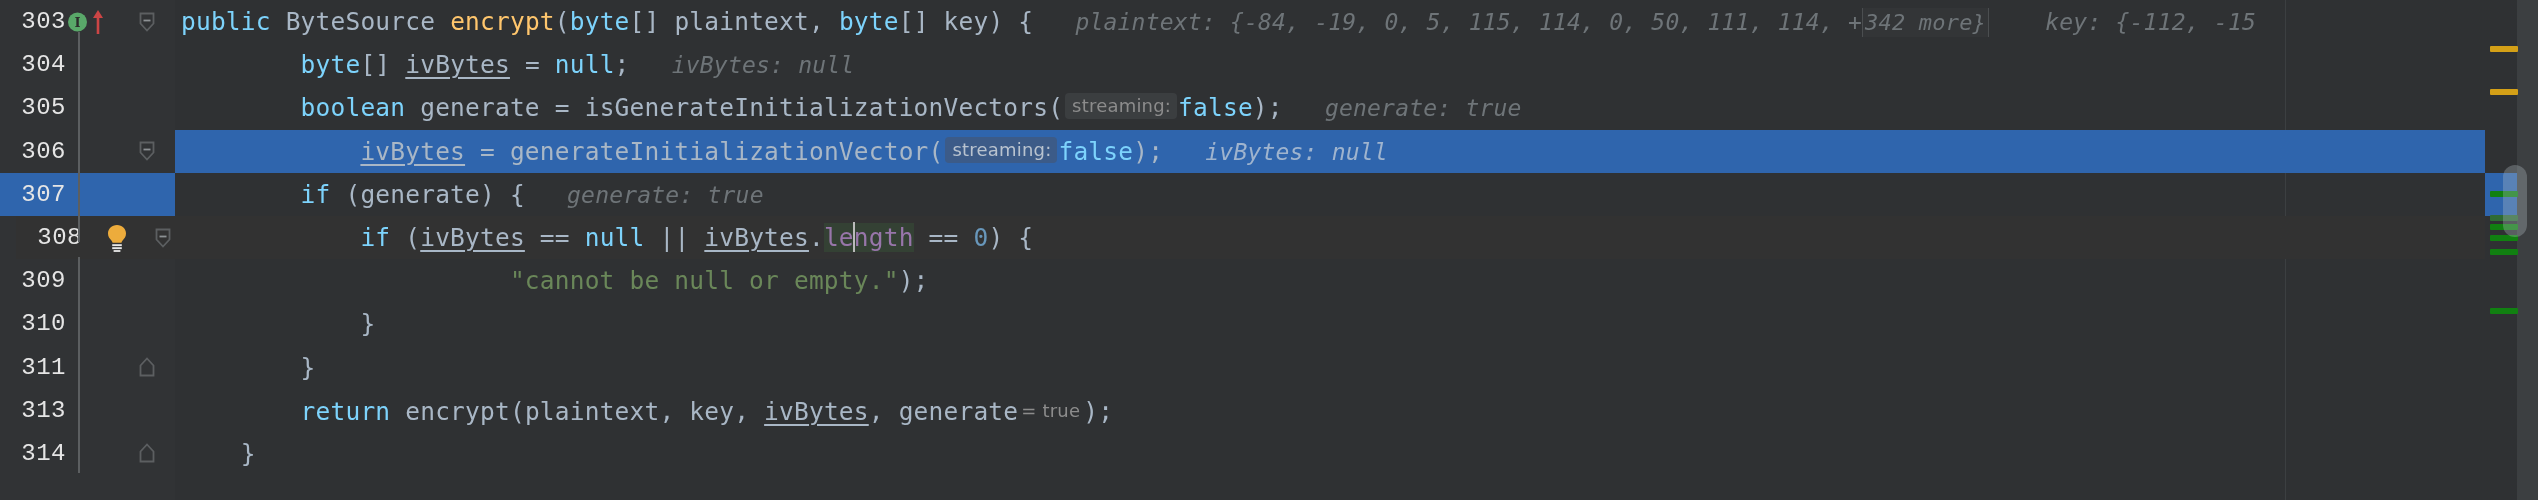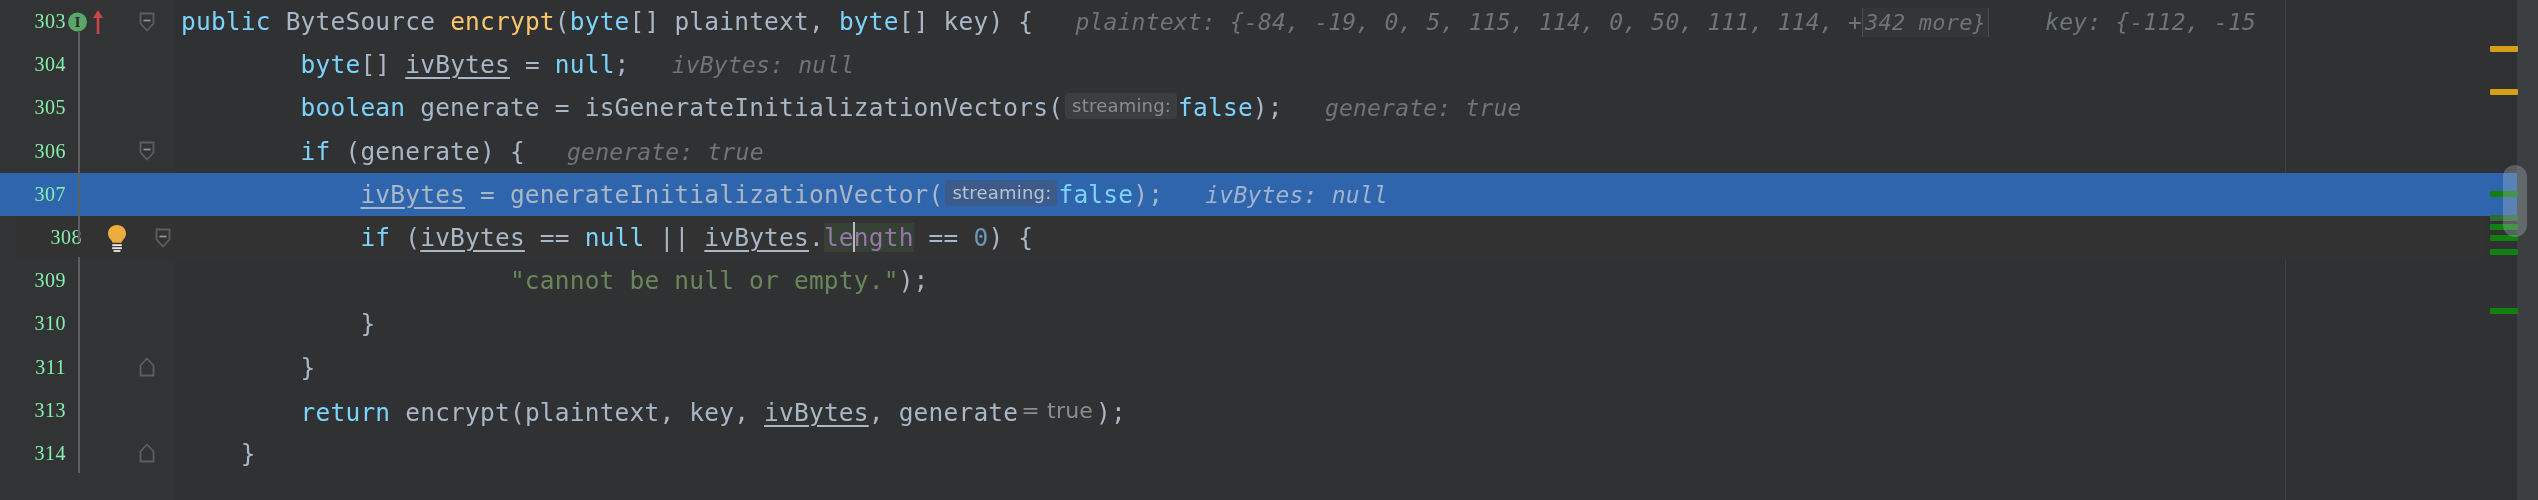--- a/index.html
+++ b/index.html
@@ -36,23 +36,23 @@
     position: relative;
     height: 43.2px;
     display: flex;
     align-items: center;
   }
   .line-no {
     position: absolute;
     left: 0;
     width: 66px;
     text-align: right;
-    color: #86efac;
-    font-family: Liberation Serif, serif;
-    font-size: 20px;
+    color: #e5e5e5;
+    font-family: Liberation Mono, monospace;
+    font-size: 24px;
     letter-spacing: 0.5px;
     line-height: 43.2px;
   }
   .gutter-icons {
     position: absolute;
     left: 68px;
     width: 107px;
     height: 43.2px;
   }
 
@@ -174,21 +174,21 @@
     border-left: 1px solid #4b4e50;
     border-right: 1px solid #4b4e50;
     padding: 2px 2px;
   }
 
   
   .hint-default {
     display: inline-block;
     color: #8c8c8c;
     font-family: "DejaVu Sans", sans-serif;
-    font-size: 22px;
+    font-size: 18px;
     vertical-align: 3px;
     padding: 0 3px;
   }
 
   
   .caret {
     display: inline-block;
     width: 2px;
     height: 30px;
     background: #bbbbbb;
@@ -333,22 +333,22 @@
       </div>
       <div class="fold-line" style="top: 32px; height: 210px;"></div>
       <div class="fold-line" style="top: 257.2px; height: 216px;"></div>
     </div>
 
   <div class="code-area" id="code-area">
     <div class="right-guide" style="left:2110px;"></div>
   <div class="code-line"><span class="kw">public</span><span class="plain"> </span><span class="cls">ByteSource</span><span class="plain"> </span><span class="mtd">encrypt</span><span class="punc">(</span><span class="kw">byte</span><span class="punc">[] </span><span class="plain">plaintext</span><span class="punc">, </span><span class="kw">byte</span><span class="punc">[] </span><span class="plain">key</span><span class="punc">) {</span><span class="hint-inline">   plaintext: {-84, -19, 0, 5, 115, 114, 0, 50, 111, 114, +</span><span class="hint-more">342 more}</span><span class="hint-inline">    key: {-112, -15</span></div>
       <div class="code-line"><span class="plain">        </span><span class="kw">byte</span><span class="punc">[] </span><span class="plain underln">ivBytes</span><span class="punc"> = </span><span class="kw">null</span><span class="punc">;</span><span class="hint-inline">   ivBytes: null</span></div>
       <div class="code-line"><span class="plain">        </span><span class="kw">boolean</span><span class="plain"> generate </span><span class="punc">= </span><span class="plain">isGenerateInitializationVectors</span><span class="punc">(</span><span class="hint-chip">streaming:</span><span class="kw">false</span><span class="punc">);</span><span class="hint-inline">   generate: true</span></div>
+      <div class="code-line selected"><span class="plain">            </span><span class="plain underln">ivBytes</span><span class="punc"> = </span><span class="plain">generateInitializationVector</span><span class="punc">(</span><span class="hint-chip">streaming:</span><span class="kw">false</span><span class="punc">);</span><span class="hint-inline">   ivBytes: null</span></div>
       <div class="code-line"><span class="plain">        </span><span class="kw">if</span><span class="punc"> (</span><span class="plain">generate</span><span class="punc">) {</span><span class="hint-inline">   generate: true</span></div>
-      <div class="code-line selected"><span class="plain">            </span><span class="plain underln">ivBytes</span><span class="punc"> = </span><span class="plain">generateInitializationVector</span><span class="punc">(</span><span class="hint-chip">streaming:</span><span class="kw">false</span><span class="punc">);</span><span class="hint-inline">   ivBytes: null</span></div>
       <div class="code-line caret-line"><span class="plain">            </span><span class="kw">if</span><span class="punc"> (</span><span class="plain underln">ivBytes</span><span class="punc"> == </span><span class="kw">null</span><span class="punc"> || </span><span class="plain underln">ivBytes</span><span class="punc">.</span><span class="fld ident-hl"><span>le</span><span class="caret"></span><span>ngth</span></span><span class="punc"> == </span><span class="num">0</span><span class="punc">) {</span></div>
       <div class="code-line"><span class="plain">                      </span><span class="str">"cannot be null or empty."</span><span class="punc">);</span></div>
       <div class="code-line"><span class="plain">            </span><span class="punc">}</span></div>
       <div class="code-line"><span class="plain">        </span><span class="punc">}</span></div>
       <div class="code-line"><span class="plain">        </span><span class="kw">return</span><span class="plain"> encrypt</span><span class="punc">(</span><span class="plain">plaintext</span><span class="punc">, </span><span class="plain">key</span><span class="punc">, </span><span class="plain underln">ivBytes</span><span class="punc">, </span><span class="plain">generate</span><span class="hint-default">= true</span><span class="punc">);</span></div>
       <div class="code-line"><span class="plain">    </span><span class="punc">}</span></div>
     </div>
 
   <div class="marker-bar" id="marker-bar">
     <div class="marker-track"></div>

